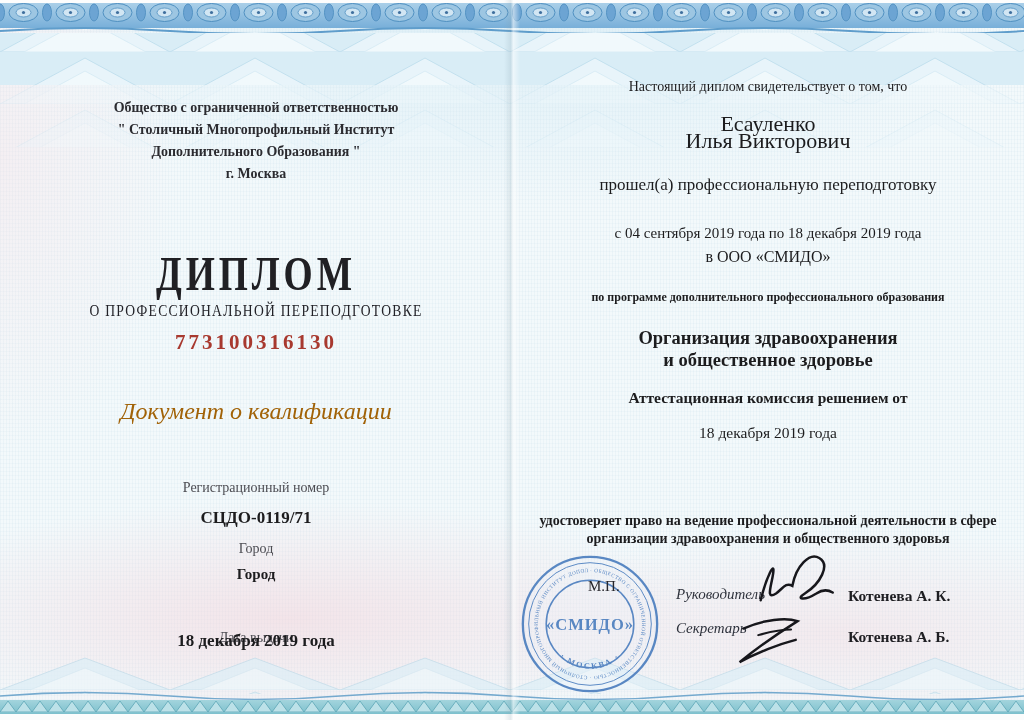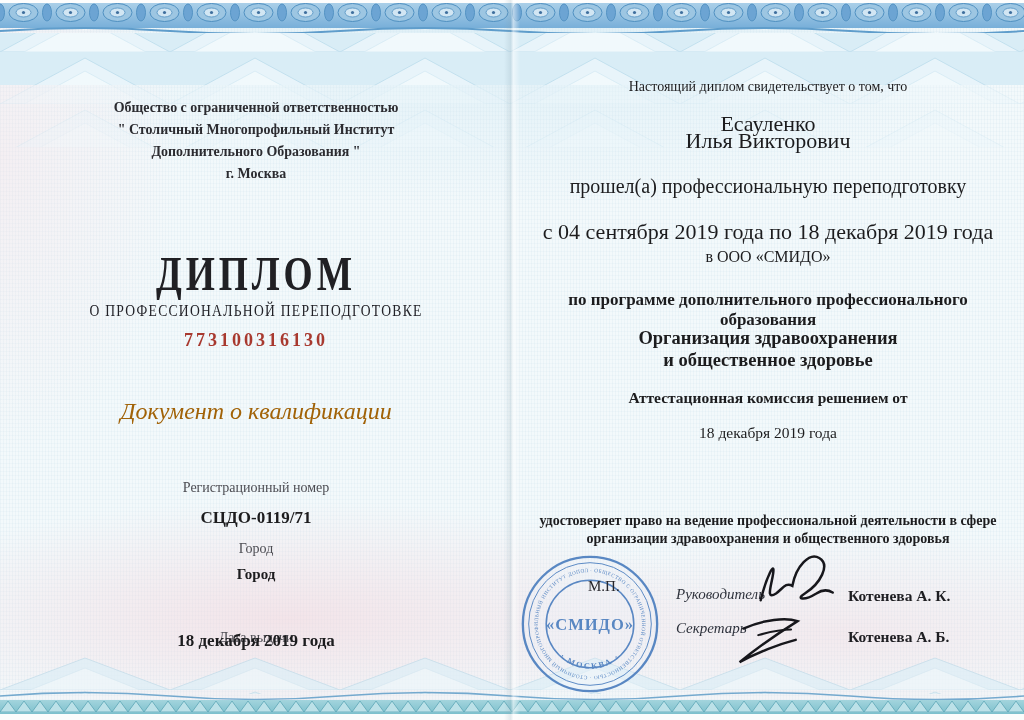--- a/index.html
+++ b/index.html
@@ -25,37 +25,37 @@
   }
   .border-svg{position:absolute; left:0;}
   .col{position:absolute; top:0; text-align:center;}
   .col > div{position:absolute; width:100%;}
   .left-col{left:28px; width:456px; height:720px;}
   .right-col{left:520px; width:496px; height:720px;}
 
   .l-org{top:96px; font-size:15px; font-weight:700; line-height:22px; color:#2b2b30; transform:scaleX(.93);}
   .l-title{top:246px; font-size:48px; font-weight:700; letter-spacing:5px; color:#202024; transform:scaleX(.78);}
   .l-subtitle{top:302px; font-size:16px; letter-spacing:1.5px; color:#222228; transform:scaleX(.85);}
-  .l-number{top:330px; font-size:18px; font-weight:700; letter-spacing:3px; color:#a8392f;}
+  .l-number{top:330px; font-size:21px; font-weight:700; letter-spacing:3px; color:#a8392f;}
   .l-qual{top:398px; font-size:24px; font-style:italic; color:#a16207;}
   .l-label{font-size:14px; color:#4c4c52;}
   .l-reglabel{top:480px;}
   .l-regnum{top:508px; font-size:17px; font-weight:700;}
   .l-citylabel{top:541px;}
   .l-city{top:566px; font-size:15px; font-weight:700;}
   .l-datelabel{top:630px;}
   .l-date{top:631px; font-size:17px; font-weight:700;}
 
   .r-intro{top:79px; font-size:14px;text-align:center;}
   .r-surname{top:111px; font-size:22px;}
   .r-name{top:128px; font-size:22px;}
-  .r-completed{top:175px; font-size:20px;text-align:center;}
-  .r-period{top:219px; font-size:22px;}
+  .r-completed{top:175px; font-size:17px;text-align:center;}
+  .r-period{top:225px; font-size:15px;}
   .r-inst{top:248px; font-size:16px;}
-  .r-proglabel{top:290px; font-size:17px; font-weight:700;}
+  .r-proglabel{top:290px; font-size:12px; font-weight:700;}
   .r-prog1{top:328px; font-size:18.5px; font-weight:700;}
   .r-prog2{top:350px; font-size:18.5px; font-weight:700;}
   .r-comm{top:389px; font-size:15.5px; font-weight:700;}
   .r-commdate{top:424px; font-size:15.5px;}
   .r-ent1{top:513px; font-size:14px; font-weight:700;}
   .r-ent2{top:531px; font-size:14px; font-weight:700;}
 
   .abs{position:absolute;}
   .mp{left:588px; top:578px; font-size:15px; color:#26262c;}
   .sig-role{font-size:15px; font-style:italic; color:#2e323c;}

